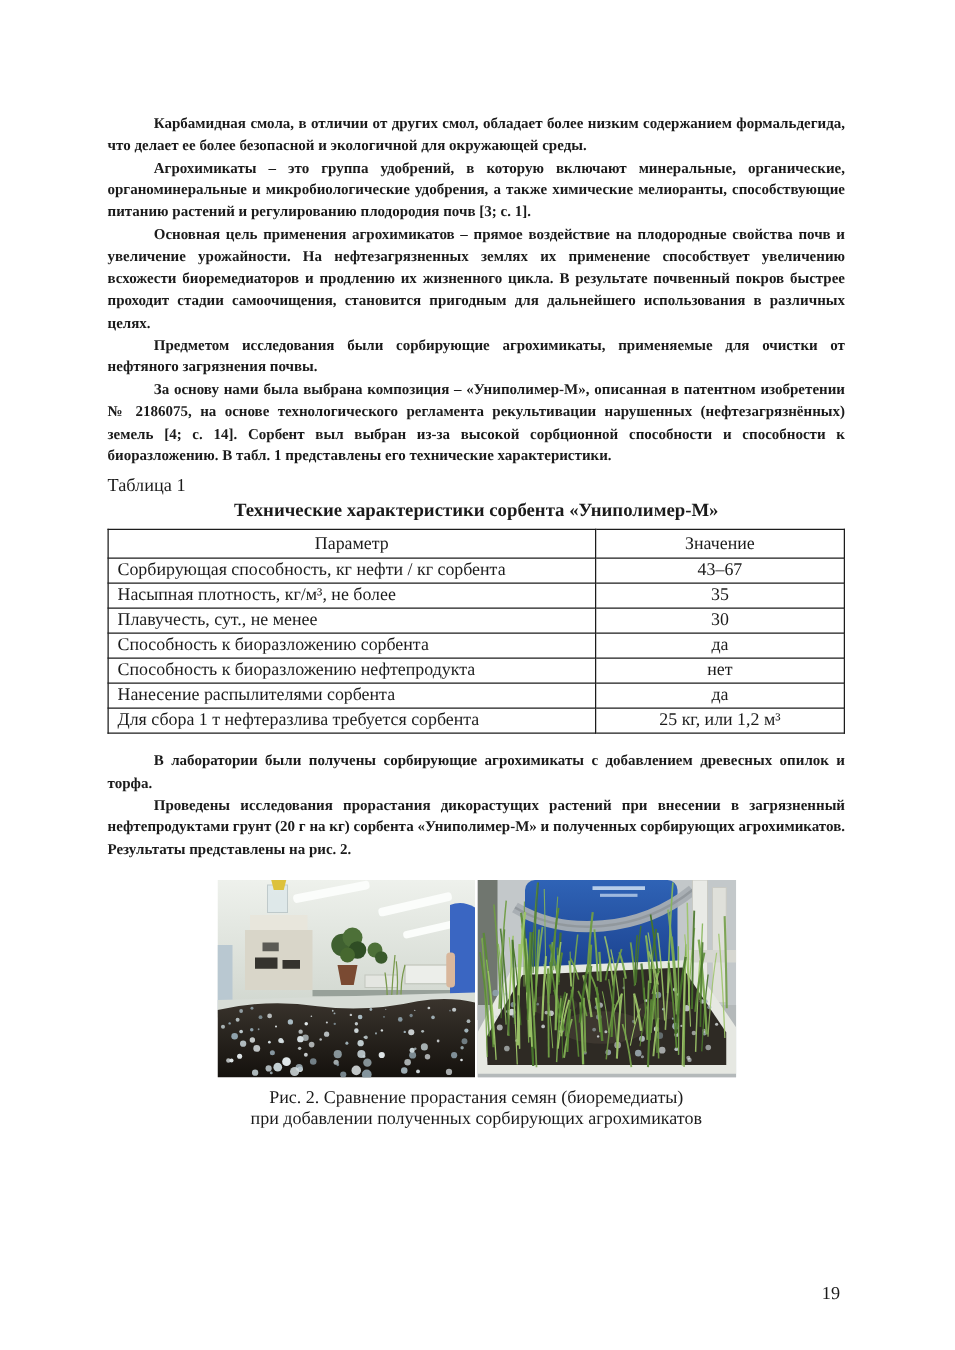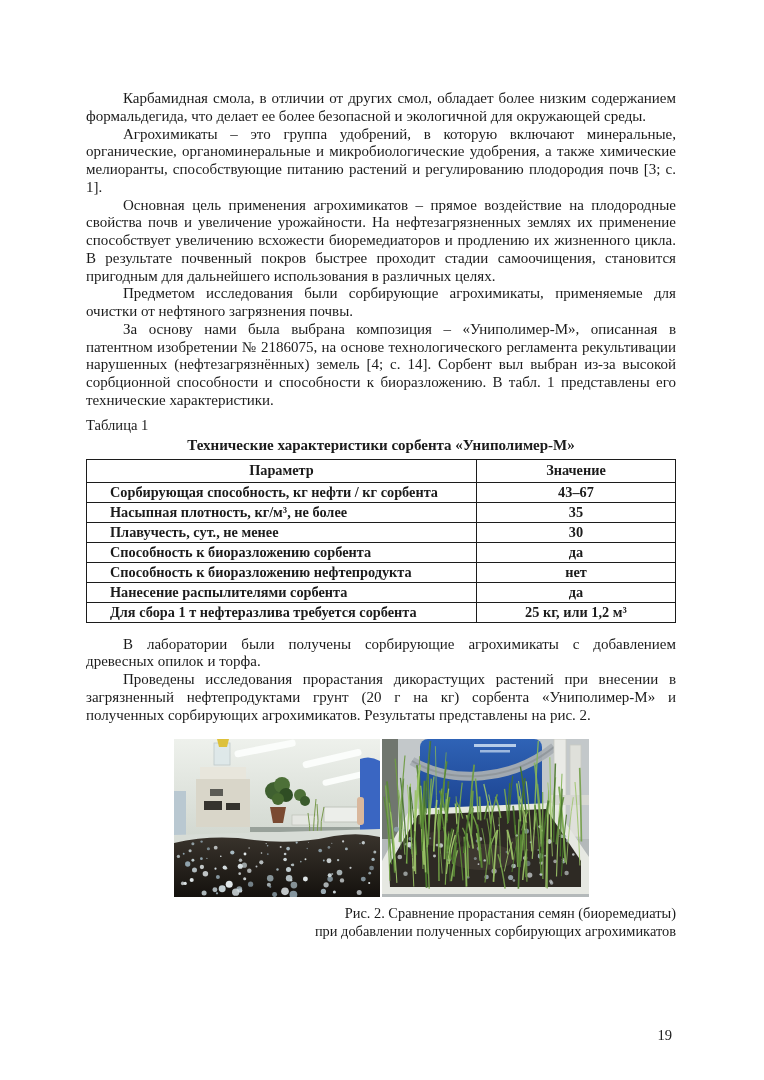--- a/index.html
+++ b/index.html
@@ -10,46 +10,47 @@
     font-family:"Liberation Serif","DejaVu Serif",serif;
     color:#1b1b1b;
     overflow:hidden;
     margin:0 auto;
   }
   .content{
     position:absolute;left:86px;top:90px;width:590px;
   }
   p.para{
     margin:0;
-    font-size:15px;
+    font-size:12px;
     line-height:17.75px;
     text-indent:37px;
     text-align:justify;
+    font-weight:bold;
   }
   .table-label{
     margin-top:7px;
     font-size:14.6px;
   }
   .table-title{
     margin:3px 0 5px 0;
     text-align:center;
     font-weight:bold;
     font-size:15px;
     font-family:Liberation Serif, serif;
   }
   table.char-table{
     width:100%;
     border-collapse:collapse;
     table-layout:fixed;
     font-size:14.3px;
   }
   table.char-table th, table.char-table td{
     border:1px solid #1c1c1c;
-    padding:0 23px;
-    font-weight:bold;
+    padding:0 7px;
+    font-weight:normal;
     line-height:17px;
   }
   table.char-table th{
     text-align:center;
     height:22px;
   }
   table.char-table td{height:19px;}
   td.param{text-align:left;}
   td.value{text-align:center;}
   col.c1{width:66.2%;}
@@ -57,21 +58,21 @@
   p.after-table{margin-top:13px;}
   .photos{
     margin-top:15px;
     display:flex;
     justify-content:center;
     gap:2px;
   }
   .photos svg{display:block;}
   .fig-caption{
     margin-top:8px;
-    text-align:right;
+    text-align:center;
     font-size:14.4px;
     line-height:17.5px;
   }
   .page-number{
     position:absolute;
     top:1027px;right:92px;
     font-size:14.6px;
   }
 </style>
 </head>

